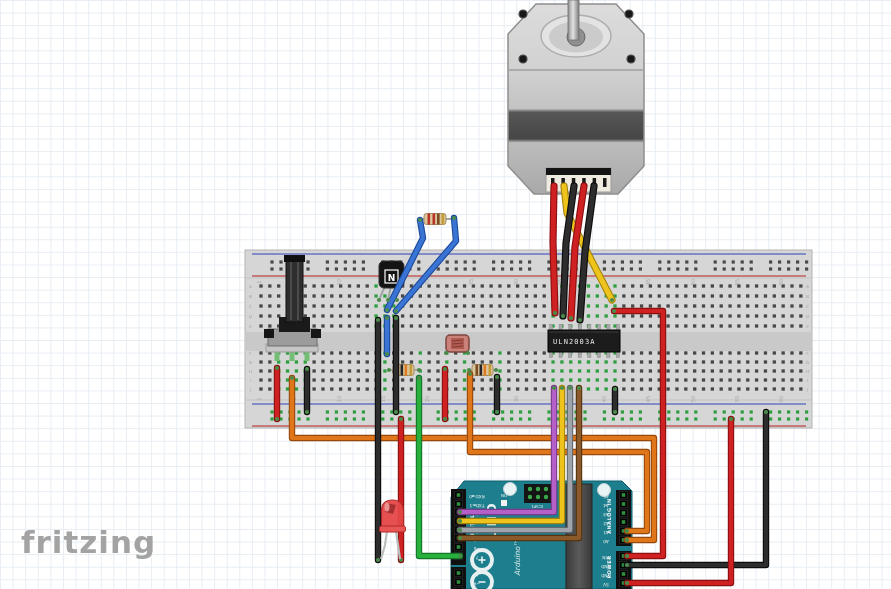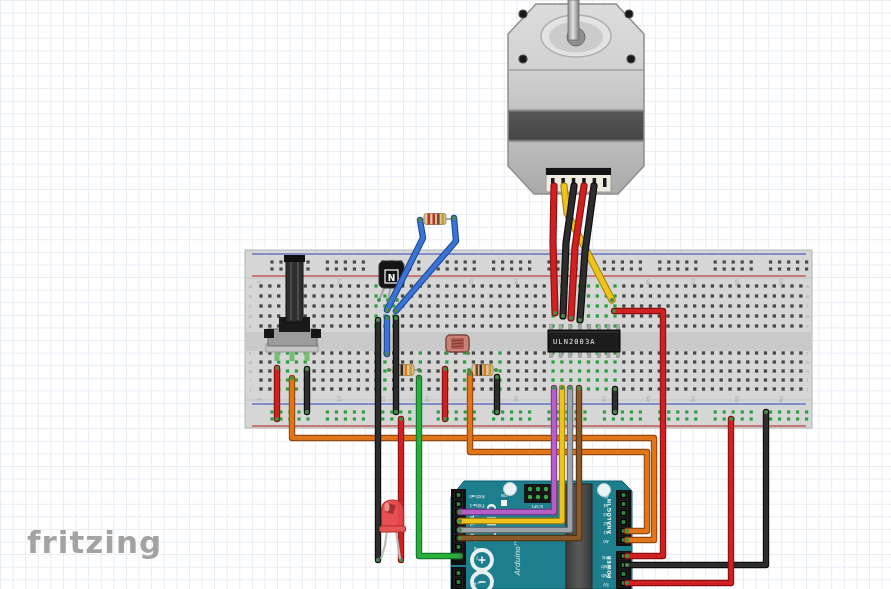--- a/index.html
+++ b/index.html
@@ -2,21 +2,21 @@
 <html><head>
 <meta charset="utf-8">
 <style>
   html,body{margin:0;padding:0;}
   #screen{position:relative;width:891px;height:589px;overflow:hidden;
     background:
       linear-gradient(to right, #e7edf3 1px, transparent 1px) 0 0 / 12.6px 12.6px,
       linear-gradient(to bottom, #e7edf3 1px, transparent 1px) 0 0 / 12.6px 12.6px,
       #ffffff;}
   #scene{position:absolute;left:0;top:0;}
-  .watermark{position:absolute;left:27px;top:524px;
+  .watermark{position:absolute;left:21px;top:524px;
     font-family:"DejaVu Sans",sans-serif;font-weight:bold;font-size:31px;
     color:#a3a3a3;letter-spacing:1px;}
 </style>
 </head>
 <body>
 
 <div id="screen">
   <svg id="scene" width="891" height="589" viewBox="0 0 891 589">
       <defs>
         <linearGradient id="mgrad" x1="0" y1="0" x2="0" y2="1">

